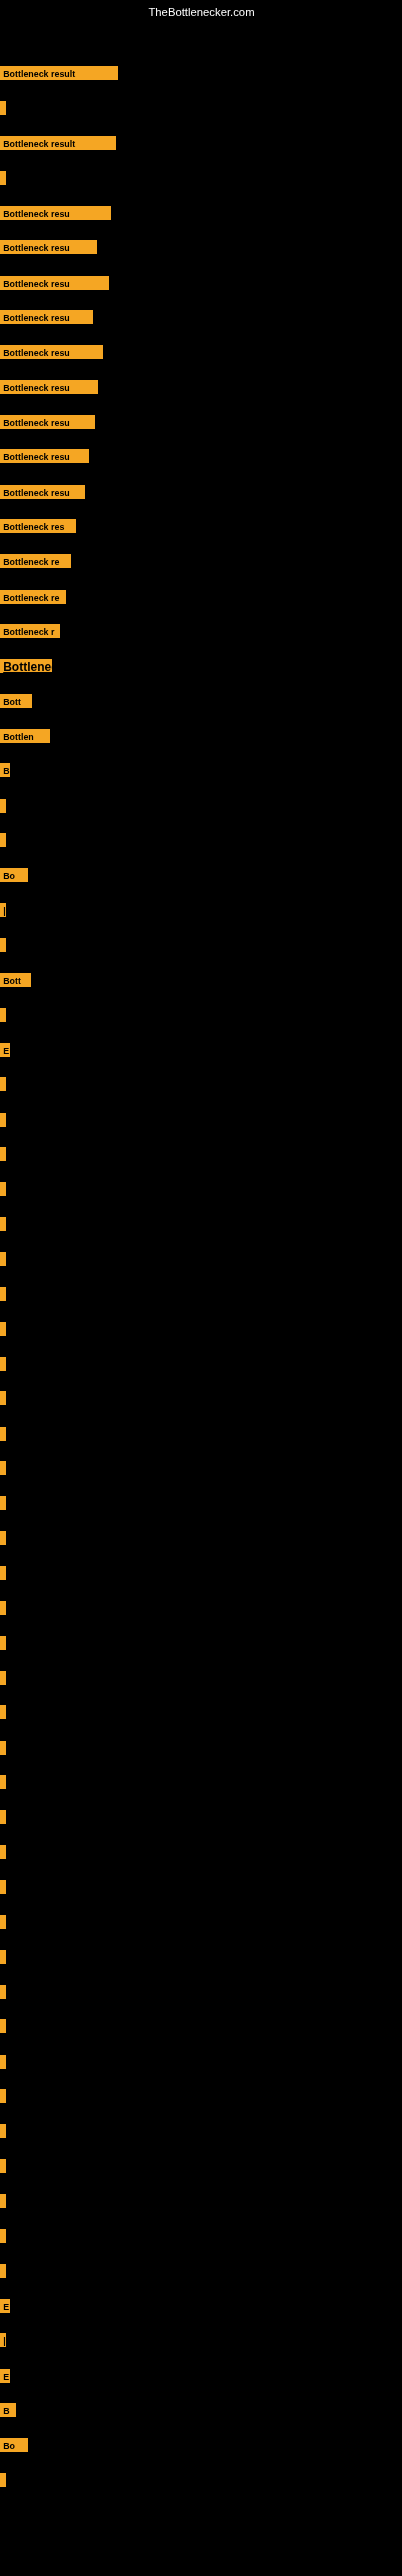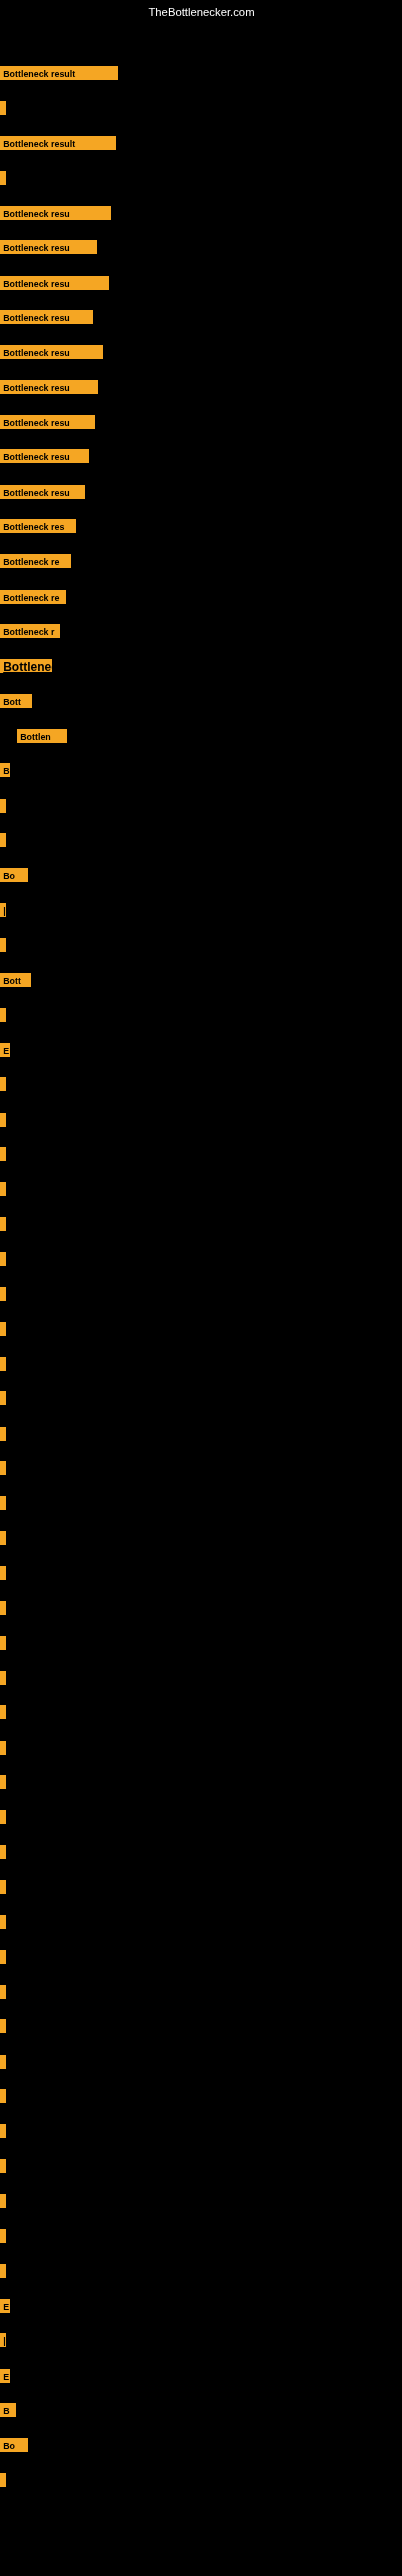--- a/index.html
+++ b/index.html
@@ -52,21 +52,21 @@
     <div class="bottleneck-bar" style="top: 358px; width: 98px; font-size: 8.9px; height: 14.5px; line-height: 14.5px;">Bottleneck resu</div>
     <div class="bottleneck-bar" style="top: 393px; width: 95px; font-size: 8.9px; height: 14.5px; line-height: 14.5px;">Bottleneck resu</div>
     <div class="bottleneck-bar" style="top: 427px; width: 89px; font-size: 8.9px; height: 14.5px; line-height: 14.5px;">Bottleneck resu</div>
     <div class="bottleneck-bar" style="top: 463px; width: 85px; font-size: 8.9px; height: 14.5px; line-height: 14.5px;">Bottleneck resu</div>
     <div class="bottleneck-bar" style="top: 497px; width: 76px; font-size: 8.9px; height: 14.5px; line-height: 14.5px;">Bottleneck res</div>
     <div class="bottleneck-bar" style="top: 532px; width: 71px; font-size: 8.9px; height: 14.5px; line-height: 14.5px;">Bottleneck re</div>
     <div class="bottleneck-bar" style="top: 568px; width: 66px; font-size: 8.9px; height: 14.5px; line-height: 14.5px;">Bottleneck re</div>
     <div class="bottleneck-bar" style="top: 602px; width: 60px; font-size: 8.9px; height: 14.5px; line-height: 14.5px;">Bottleneck r</div>
     <div class="bottleneck-bar" style="top: 637px; width: 52px; font-size: 12px; height: 14.5px; line-height: 14.5px; text-decoration: underline;">Bottlenec</div>
     <div class="bottleneck-bar" style="top: 672px; width: 32px; font-size: 8.9px; height: 14.5px; line-height: 14.5px;">Bott</div>
-    <div class="bottleneck-bar" style="top: 707px; width: 50px; font-size: 8.9px; height: 14.5px; line-height: 14.5px; margin-left: 17px;">Bottlen</div>
+    <div class="bottleneck-bar" style="top: 707px; width: 50px; font-size: 8.9px; height: 14.5px; line-height: 14.5px;">Bottlen</div>
     <div class="bottleneck-bar" style="top: 741px; width: 9.7px; font-size: 8.9px; height: 14.5px; line-height: 14.5px;">B</div>
     <div class="bottleneck-bar" style="top: 777px; width: 4px; font-size: 8.9px; height: 14.5px; line-height: 14.5px;"></div>
     <div class="bottleneck-bar" style="top: 811px; width: 4px; font-size: 8.9px; height: 14.5px; line-height: 14.5px;"></div>
     <div class="bottleneck-bar" style="top: 846px; width: 28px; font-size: 8.9px; height: 14.5px; line-height: 14.5px;">Bo</div>
     <div class="bottleneck-bar" style="top: 881px; width: 4px; font-size: 8.9px; height: 14.5px; line-height: 14.5px;">|</div>
     <div class="bottleneck-bar" style="top: 916px; width: 4px; font-size: 8.9px; height: 14.5px; line-height: 14.5px;"></div>
     <div class="bottleneck-bar" style="top: 951px; width: 31px; font-size: 8.9px; height: 14.5px; line-height: 14.5px;">Bott</div>
     <div class="bottleneck-bar" style="top: 986px; width: 4px; font-size: 8.9px; height: 14.5px; line-height: 14.5px;"></div>
     <div class="bottleneck-bar" style="top: 1021px; width: 9.7px; font-size: 8.9px; height: 14.5px; line-height: 14.5px;">E</div>
     <div class="bottleneck-bar" style="top: 1055px; width: 4px; font-size: 8.9px; height: 14.5px; line-height: 14.5px;"></div>

